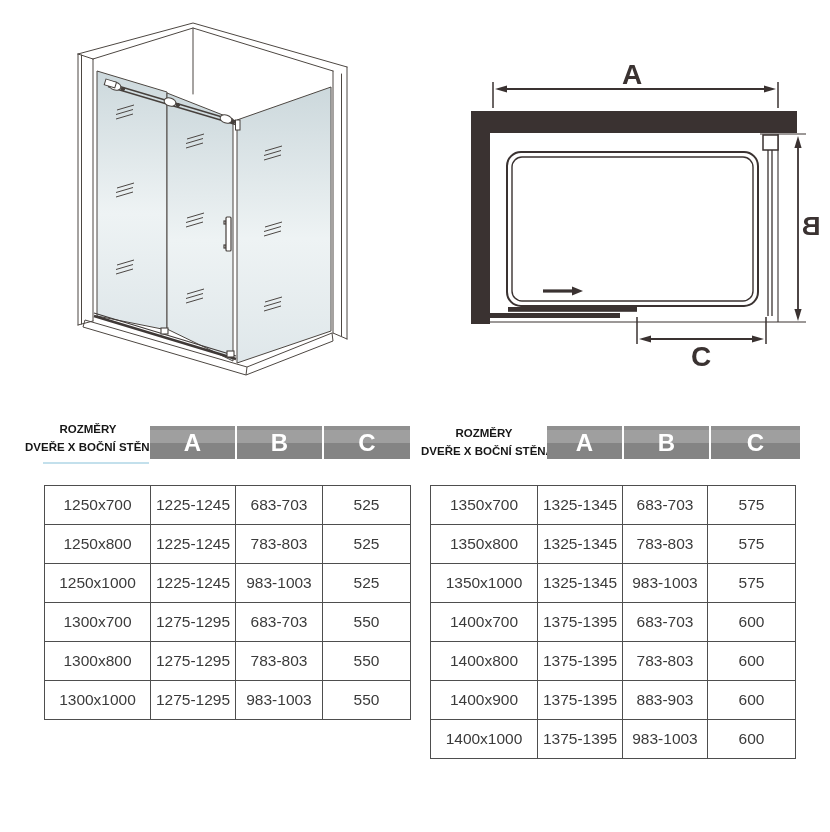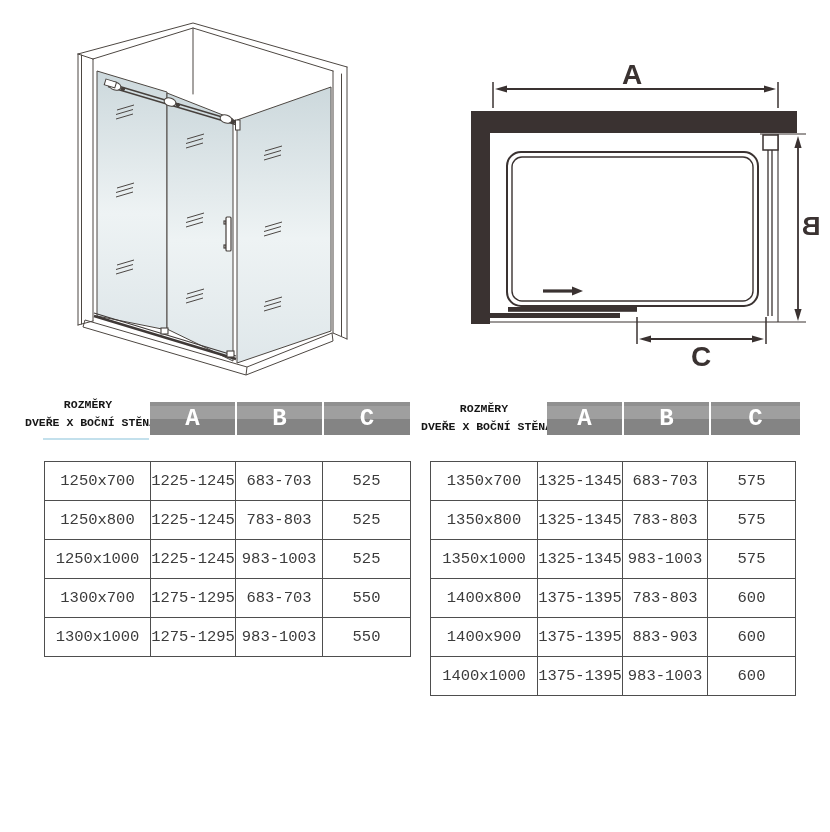--- a/index.html
+++ b/index.html
@@ -2,21 +2,21 @@
 <html><head>
 <meta charset="utf-8">
 <style>
   html,body{margin:0;padding:0;background:#fff;}
   .canvas{position:relative;width:830px;height:832px;background:#fff;overflow:hidden;
           font-family:"Liberation Sans",sans-serif;}
   svg{position:absolute;}
   #iso-svg{left:30px;top:0;}
   #plan-svg{left:430px;top:0;}
 
-  .spec{position:absolute;top:393px;width:415px;height:400px;font-family:Liberation Mono, monospace;}
+  .spec{position:absolute;top:417px;width:415px;height:400px;}
   .spec.left{left:0;}
   .spec.right{left:415px;}
 
   .spec-title{position:absolute;text-align:center;font-weight:bold;font-size:11.5px;
               line-height:18px;color:#161616;white-space:nowrap;}
   .spec.left  .spec-title{left:25px;top:3px;width:126px;}
   .spec.right .spec-title{left:6px;top:7px;width:126px;}
 
   .band{position:absolute;top:9px;height:33px;display:flex;
         background:linear-gradient(180deg,#909090 0 11%,#9f9f9f 11% 53%,#848484 53% 100%);}
@@ -219,20 +219,26 @@
             <td>983-1003</td>
             <td>525</td>
           </tr>
           <tr>
             <td>1300x700</td>
             <td>1275-1295</td>
             <td>683-703</td>
             <td>550</td>
           </tr>
           <tr>
+            <td>1300x800</td>
+            <td>1275-1295</td>
+            <td>783-803</td>
+            <td>550</td>
+          </tr>
+          <tr>
             <td>1300x1000</td>
             <td>1275-1295</td>
             <td>983-1003</td>
             <td>550</td>
           </tr>
         </tbody>
     </table>
   </section>
 
   <section class="spec right">
@@ -265,20 +271,26 @@
             <td>783-803</td>
             <td>575</td>
           </tr>
           <tr>
             <td>1350x1000</td>
             <td>1325-1345</td>
             <td>983-1003</td>
             <td>575</td>
           </tr>
           <tr>
+            <td>1400x700</td>
+            <td>1375-1395</td>
+            <td>683-703</td>
+            <td>600</td>
+          </tr>
+          <tr>
             <td>1400x800</td>
             <td>1375-1395</td>
             <td>783-803</td>
             <td>600</td>
           </tr>
           <tr>
             <td>1400x900</td>
             <td>1375-1395</td>
             <td>883-903</td>
             <td>600</td>

